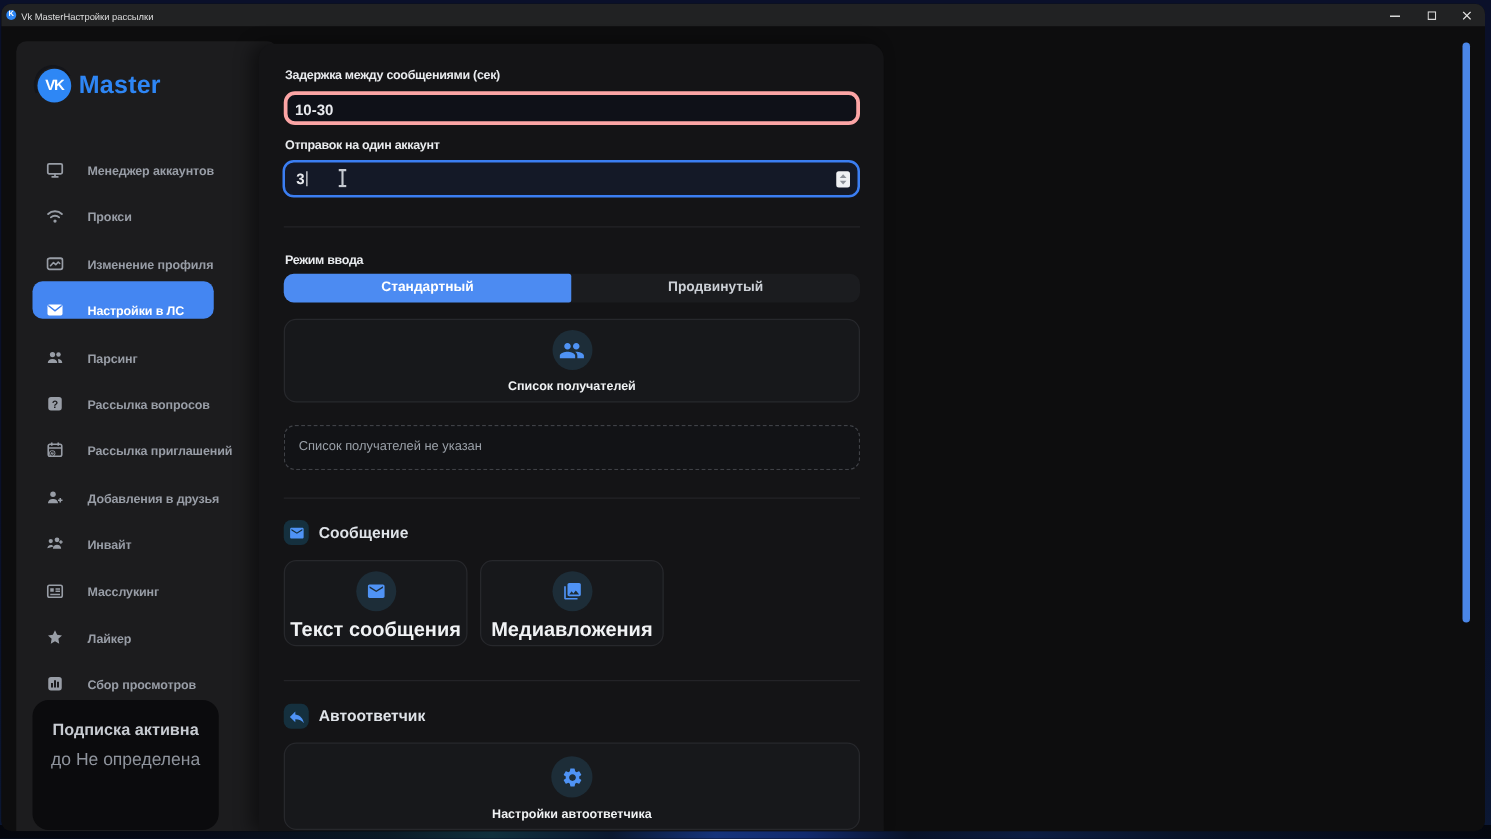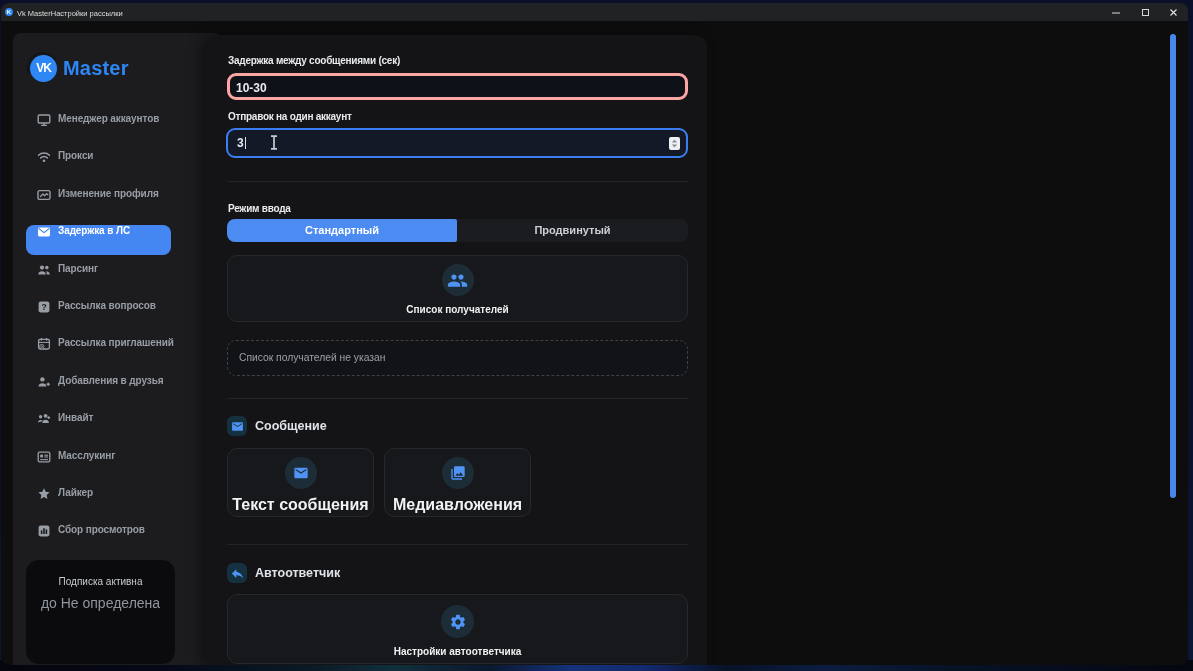--- a/index.html
+++ b/index.html
@@ -20,29 +20,29 @@
   
   .sidebar { position:absolute; left:12px; top:30px; width:209px; height:632px;
     background:#1c1c1e; border-radius:8px 8px 0 0; }
   .logo { position:absolute; left:17px; top:22px; height:30px; }
   .logo-circle { position:absolute; left:0; top:0; width:27px; height:27px; border-radius:50%;
     background:#2e87f5; color:#fff; font-weight:bold; font-size:12px; letter-spacing:-1px; text-align:center; line-height:27px; }
   .logo-arc { position:absolute; left:-3px; top:-3px; width:31px; height:31px; border-radius:50%;
     border:2px solid transparent; border-top-color:#14151a; border-left-color:#14151a; transform:rotate(18deg); }
   .logo-text { position:absolute; left:33px; top:2px; font-size:20px; font-weight:bold; color:#2e86f5; letter-spacing:0.2px; }
   .menu { position:absolute; left:13px; top:80px; width:145px; }
-  .mi { position:relative; height:30px; margin-bottom:7.4px; border-radius:8px; display:flex; align-items:flex-start; }
+  .mi { position:relative; height:30px; margin-bottom:7.4px; border-radius:8px; display:flex; align-items:flex-end;gap:12px; }
   .mi .ic { width:14px; height:14px; margin-left:11px; flex:0 0 14px; }
   .mi .lbl { margin-left:7px; font-size:10px; font-weight:bold; letter-spacing:-0.1px; color:#989da6; white-space:nowrap; }
   .mi.active { background:#4486f2; }
   .mi.active .lbl { color:#fff; }
   
   .subbox { position:absolute; left:13px; top:527px; width:149px; height:104px;
     background:#0b0b0d; border-radius:13px; text-align:center; }
-  .sub1 { margin-top:16px; font-size:10px; font-weight:normal; color:#c7cbd1; }
+  .sub1 { margin-top:16px; font-size:13px; font-weight:bold; color:#c7cbd1; }
   .sub2 { margin-top:8px; font-size:14px; color:#8f949d; }
   .subbtn { position:absolute; left:15px; top:61px; width:120px; height:30px; border-radius:15px;
     background:linear-gradient(180deg,#66a0f8 0%,#3e7ef0 100%);
     box-shadow:0 3px 14px rgba(62,126,240,0.55);
     color:#fff; font-size:10px; font-weight:bold; text-align:center; line-height:30px; }
   
   .panel { position:absolute; left:206px; top:32px; width:500px; height:630px;
     background:#141416; border-radius:12px 12px 0 0; box-shadow:-6px 0 14px rgba(0,0,0,0.45); }
   .flabel { position:absolute; left:21px; font-size:10px; letter-spacing:-0.25px; font-weight:bold; color:#e9ebee; }
   .inp { position:absolute; left:20px; width:461px; height:27px; border-radius:9px;
@@ -128,21 +128,21 @@
               <rect x="1" y="2.6" width="12" height="8.8" rx="1.6" fill="none" stroke="#989da6" stroke-width="1.4"></rect>
               <path d="M3.4 8.6l2.4-2.6 1.8 1.8 2-2.2 1.2 1.2" fill="none" stroke="#989da6" stroke-width="1.3" stroke-linecap="round" stroke-linejoin="round"></path>
             </svg>
             <span class="lbl">Изменение профиля</span>
           </div>
         <div class="mi active">
             <svg class="ic" viewBox="0 0 14 14">
               <rect x="1" y="2.6" width="12" height="8.8" rx="1.4" fill="#fff"></rect>
               <path d="M1.6 3.4L7 7.6l5.4-4.2" fill="none" stroke="#3d7ff0" stroke-width="1.2"></path>
             </svg>
-            <span class="lbl">Задержка в ЛС</span>
+            <span class="lbl">Настройки в ЛС</span>
           </div>
         <div class="mi">
             <svg class="ic" viewBox="0 0 14 14">
               <circle cx="5" cy="4.6" r="2.1" fill="#989da6"></circle>
               <path d="M1.2 11.4c0-2 1.8-3.2 3.8-3.2s3.8 1.2 3.8 3.2z" fill="#989da6"></path>
               <circle cx="9.8" cy="4.6" r="1.8" fill="#989da6"></circle>
               <path d="M9.4 8.2c1.8.1 3.4 1.2 3.4 3.2h-3" fill="#989da6"></path>
             </svg>
             <span class="lbl">Парсинг</span>
           </div>

